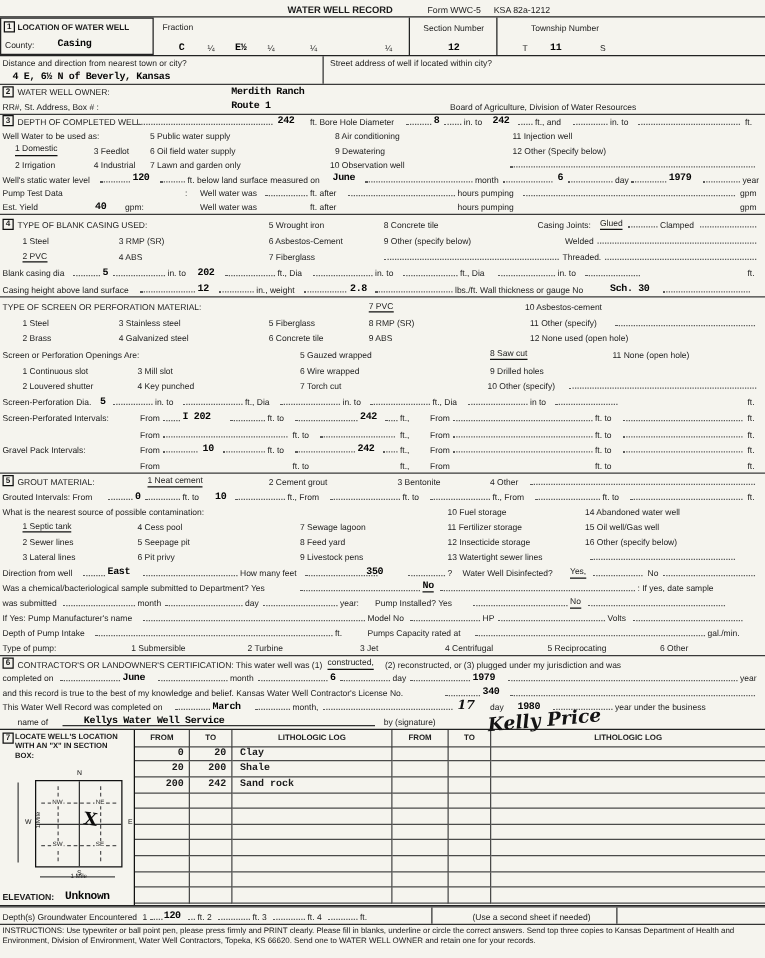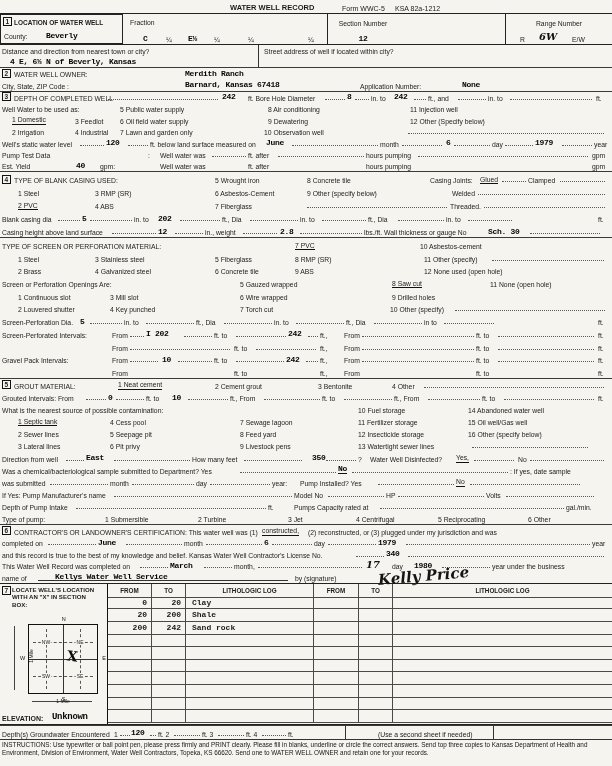--- a/index.html
+++ b/index.html
@@ -63,60 +63,59 @@
   <span class="sg blab" style="left:230px;font-size:7.5px">WATER WELL RECORD</span>
   <span class="sg lab" style="left:342px;font-size:7px">Form WWC-5</span>
   <span class="sg lab" style="left:395px;font-size:7px">KSA 82a-1212</span>
 </div>
 
 <div class="row1">
   <div class="box first" style="width:121px">
     <span class="sg num" style="left:2px;bottom:17px">1</span>
     <span class="sg blab" style="left:13px;bottom:17px">LOCATION OF WATER WELL</span>
     <span class="sg lab" style="left:3px;bottom:3px">County:</span>
-    <span class="sg typ" style="left:45px;bottom:3px">Beverly</span>
+    <span class="sg typ" style="left:45px;bottom:3px">Casing</span>
   </div>
   <span class="sg lab" style="left:130px;bottom:18px">Fraction</span>
   <span class="sg typ" style="left:143px">C</span>
   <span class="sg lab" style="left:166px">¼</span>
   <span class="sg typ" style="left:188px">E½</span>
   <span class="sg lab" style="left:214px">¼</span>
   <span class="sg lab" style="left:248px">¼</span>
   <span class="sg lab" style="left:308px">¼</span>
   <div class="box" style="left:327px;width:70px">
     <span class="sg lab cent" style="bottom:17px">Section Number</span>
     <span class="sg typ cent">12</span>
   </div>
-  <div class="box" style="left:505px;right:0">
-    <span class="sg lab cent" style="bottom:17px">Range Number</span>
-    <span class="sg lab" style="left:14px">R</span>
-    <span class="sg hand" style="left:33px;bottom:2px">6W</span>
-    <span class="sg lab" style="left:66px">E/W</span>
+  <div class="box" style="left:397px;width:108px">
+    <span class="sg lab cent" style="bottom:17px">Township Number</span>
+    <span class="sg lab" style="left:20px">T</span>
+    <span class="sg typ" style="left:42px">11</span>
+    <span class="sg lab" style="left:82px">S</span>
   </div>
 </div>
 
 <div class="row2">
   <span class="sg vline" style="left:258px"></span>
   <span class="sg lab" style="left:2px;bottom:12px">Distance and direction from nearest town or city?</span>
   <span class="sg lab" style="left:264px;bottom:12px">Street address of well if located within city?</span>
   <span class="sg typ" style="left:10px">4 E, 6½ N of Beverly, Kansas</span>
 </div>
 
 <div id="flow-top">
     <div class="sec sec-owner">
       <div class="fline" style="height: 11.3px;">
         <span class="sg num" style="left: 2px;">2</span>
         <span class="sg lab" style="left: 14px;">WATER WELL OWNER:</span>
         <span class="sg typ" style="left: 185px;">Merdith Ranch</span>
       </div>
       <div class="fline" style="height: 11.3px;">
-        <span class="sg lab" style="left: 2px;">City, State, ZIP Code          :</span>
-        <span class="sg typ" style="left: 185px;">Barnard, Kansas  67418</span>
-        <span class="sg lab" style="left: 360px;">Application Number:</span>
-        <span class="sg typ" style="left: 462px;">None</span>
+        <span class="sg lab" style="left: 2px;">RR#, St. Address, Box #  :</span>
+        <span class="sg typ" style="left: 185px;">Route 1</span>
+        <span class="sg lab" style="left: 360px;">Board of Agriculture, Division of Water Resources</span>
       </div>
     </div>
     <div class="sec sec-depth">
       <div class="fline" style="height: 11.4px;">
         <span class="sg num" style="left: 2px;">3</span>
         <span class="sg lab" style="left: 14px;">DEPTH OF COMPLETED WELL</span>
         <span class="sg dots" style="left: 108px; width: 110px;"></span>
         <span class="sg typ" style="left: 222px;">242</span>
         <span class="sg lab" style="left: 248px;">ft. Bore Hole Diameter</span>
         <span class="sg dots" style="left: 325px; width: 20px;"></span>
@@ -415,21 +414,21 @@
         <span class="sg lab" style="left: 358px;">13  Watertight sewer lines</span>
         <span class="sg dots" style="left: 472px; width: 116px;"></span>
       </div>
       <div class="fline" style="height: 12.1px;">
         <span class="sg lab" style="left: 2px;">Direction from well</span>
         <span class="sg dots" style="left: 66px; width: 18px;"></span>
         <span class="sg typ" style="left: 86px;">East</span>
         <span class="sg dots" style="left: 114px; width: 76px;"></span>
         <span class="sg lab" style="left: 192px;">How many feet</span>
         <span class="sg dots" style="left: 244px; width: 58px;"></span>
-        <span class="sg typ" style="left: 312px;">350</span>
+        <span class="sg typ" style="left: 293px;">350</span>
         <span class="sg dots" style="left: 326px; width: 30px;"></span>
         <span class="sg lab" style="left: 358px;">?</span>
         <span class="sg lab" style="left: 370px;">Water Well Disinfected?</span>
         <span class="sg labu" style="left: 456px;">Yes,</span>
         <span class="sg dots" style="left: 474px; width: 40px;"></span>
         <span class="sg lab" style="left: 518px;">No</span>
         <span class="sg dots" style="left: 530px; width: 74px;"></span>
       </div>
       <div class="fline" style="height: 12.1px;">
         <span class="sg lab" style="left: 2px;">Was a chemical/bacteriological sample submitted to Department?  Yes</span>
@@ -513,21 +512,21 @@
         <span class="sg typ" style="left: 170px;">March</span>
         <span class="sg dots" style="left: 204px; width: 28px;"></span>
         <span class="sg lab" style="left: 234px;">month,</span>
         <span class="sg dots" style="left: 258px; width: 104px;"></span>
         <span class="sg hand" style="left: 366px;">17</span>
         <span class="sg lab" style="left: 392px;">day</span>
         <span class="sg typ" style="left: 414px;">1980</span>
         <span class="sg dots" style="left: 442px; width: 48px;"></span>
         <span class="sg lab" style="left: 492px;">year under the business</span>
       </div>
-      <div class="fline" style="height: 11.6px;">
+      <div class="fline" style="height: 11.6px; margin-left: 12px;">
         <span class="sg lab" style="left: 2px;">name of</span>
         <span class="sg rule" style="left: 38px; width: 250px;"></span>
         <span class="sg typ" style="left: 55px;">Kellys Water Well Service</span>
         <span class="sg lab" style="left: 295px;">by (signature)</span>
         <span class="sg sig" style="left: 378px;">Kelly Price</span>
       </div>
     </div>
   </div>
 
 <div class="sec7">

